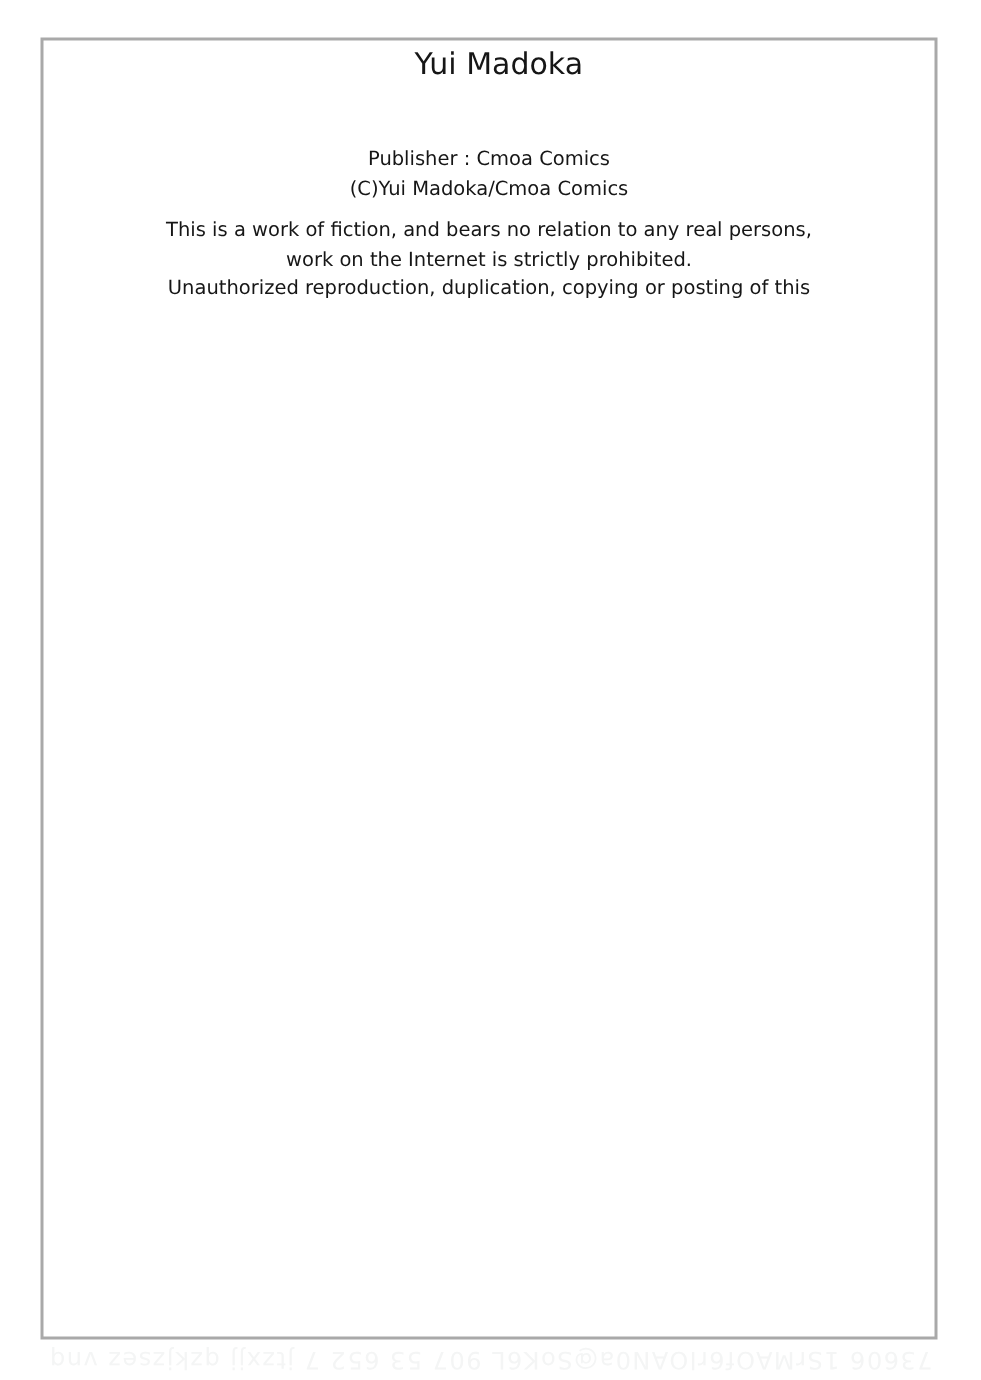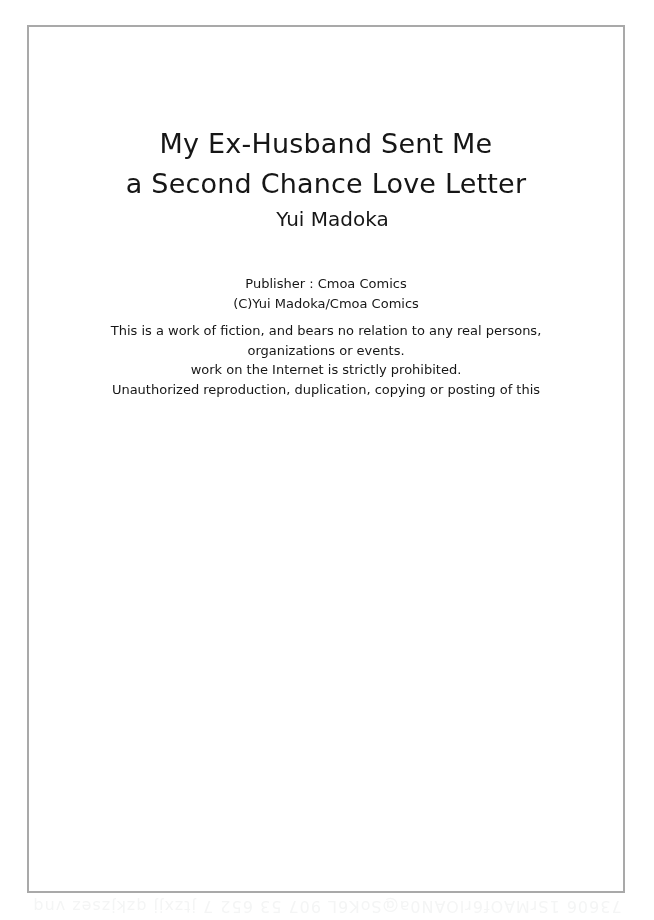--- a/index.html
+++ b/index.html
@@ -63,35 +63,30 @@
     white-space: nowrap;
     user-select: none;
   }
 </style>
 </head>
 <body>
 
 <div class="canvas">
   <div class="page">
 
-    <h1 class="title">
-      <span>My Ex-Husband Sent Me</span><br>
-      <span>a Second Chance Love Letter</span>
-    </h1>
 
     <div class="author">Yui Madoka</div>
 
     <div class="publisher-block">
       <div>Publisher : Cmoa Comics</div>
       <div>(C)Yui Madoka/Cmoa Comics</div>
     </div>
 
     <div class="disclaimer-block">
       <div>This is a work of fiction, and bears no relation to any real persons,</div>
-      <div>organizations or events.</div>
       <div>work on the Internet is strictly prohibited.</div>
       <div>Unauthorized reproduction, duplication, copying or posting of this</div>
     </div>
 
   </div>
 
   <div class="watermark">73606 1SrMAOf6rlOAN0a@SoK6L 907 53 652 7 jtzxjj qzkjzsez vnq</div>
 </div>
 
 </body></html>

